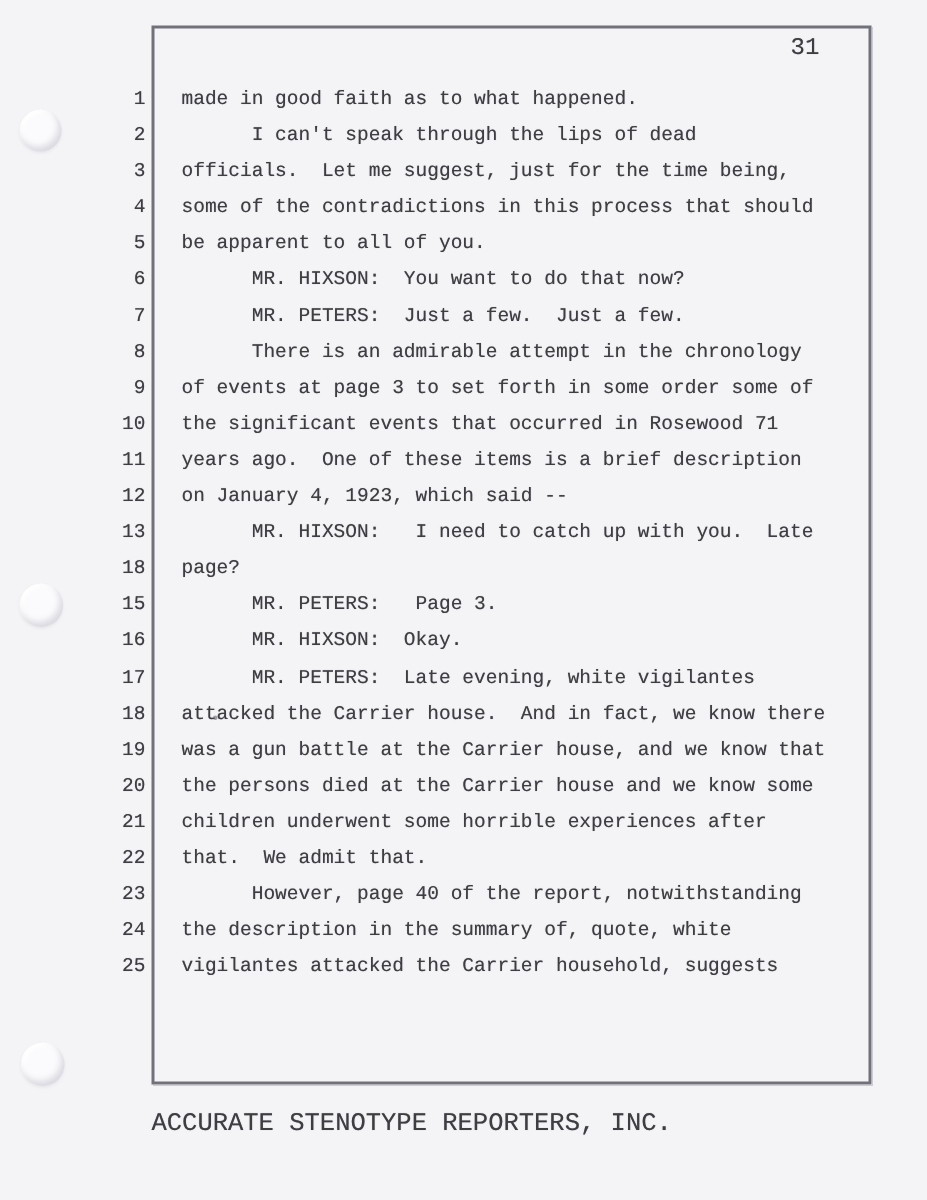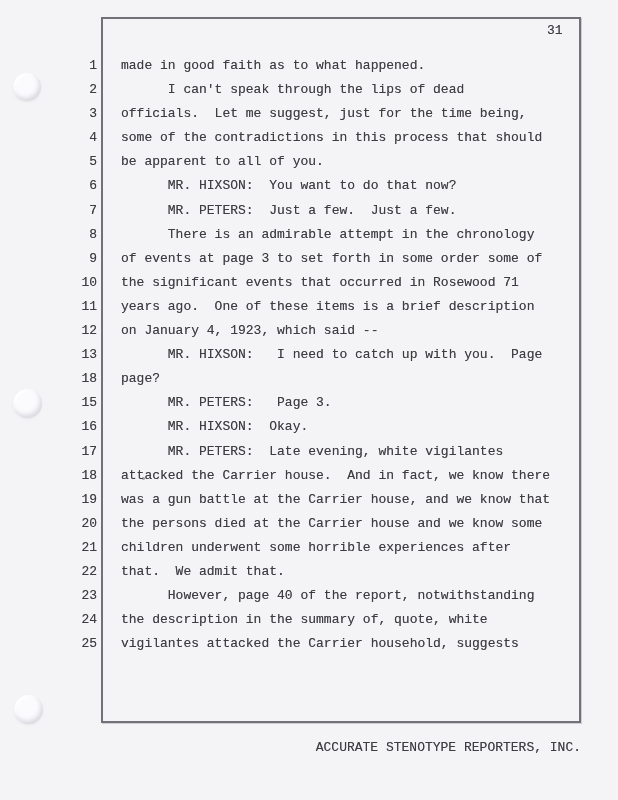--- a/index.html
+++ b/index.html
@@ -17,22 +17,22 @@
     position: absolute;
     left: 101px; top: 17px;
     width: 480px; height: 706px;
     border: 2px solid #71717a;
     box-sizing: border-box;
     box-shadow: 1px 1px 0 rgba(130,130,142,0.35);
     background: transparent;
   }
   .pagenum {
     position: absolute;
-    left: 547px; top: 23px;
-    font-size: 13px;
+    left: 527px; top: 23px;
+    font-size: 16px;
     white-space: pre;
   }
   .lines {
     position: absolute;
     left: 0; top: 58px;
     width: 618px;
   }
   .line { height: 24.1px; display: flex; align-items: flex-start; }
   .ln {
     display: inline-block;
@@ -44,22 +44,22 @@
   .lt {
     display: inline-block;
     margin-left: 24px;
     font-size: 13px;
     white-space: pre;
   }
   .footer {
     position: absolute;
     left: 101px; top: 740px;
     width: 480px;
-    text-align: right;
-    font-size: 13px;
+    text-align: left;
+    font-size: 17px;
     white-space: pre;
   }
   .hole {
     position: absolute;
     border-radius: 50%;
     background: #fbfbfd;
     box-shadow:
       inset -2px -3px 4px rgba(140,140,158,0.30),
       inset 2px 2px 3px rgba(255,255,255,0.95),
       0 1px 2px rgba(170,170,185,0.18);
@@ -143,21 +143,21 @@
     <span class="lt">years ago.  One of these items is a brief description</span>
   </div>
 
   <div class="line">
     <span class="ln">12</span>
     <span class="lt">on January 4, 1923, which said --</span>
   </div>
 
   <div class="line">
     <span class="ln">13</span>
-    <span class="lt">      MR. HIXSON:   I need to catch up with you.  Page</span>
+    <span class="lt">      MR. HIXSON:   I need to catch up with you.  Late</span>
   </div>
 
   <div class="line">
     <span class="ln">18</span>
     <span class="lt">page?</span>
   </div>
 
   <div class="line">
     <span class="ln">15</span>
     <span class="lt">      MR. PETERS:   Page 3.</span>

